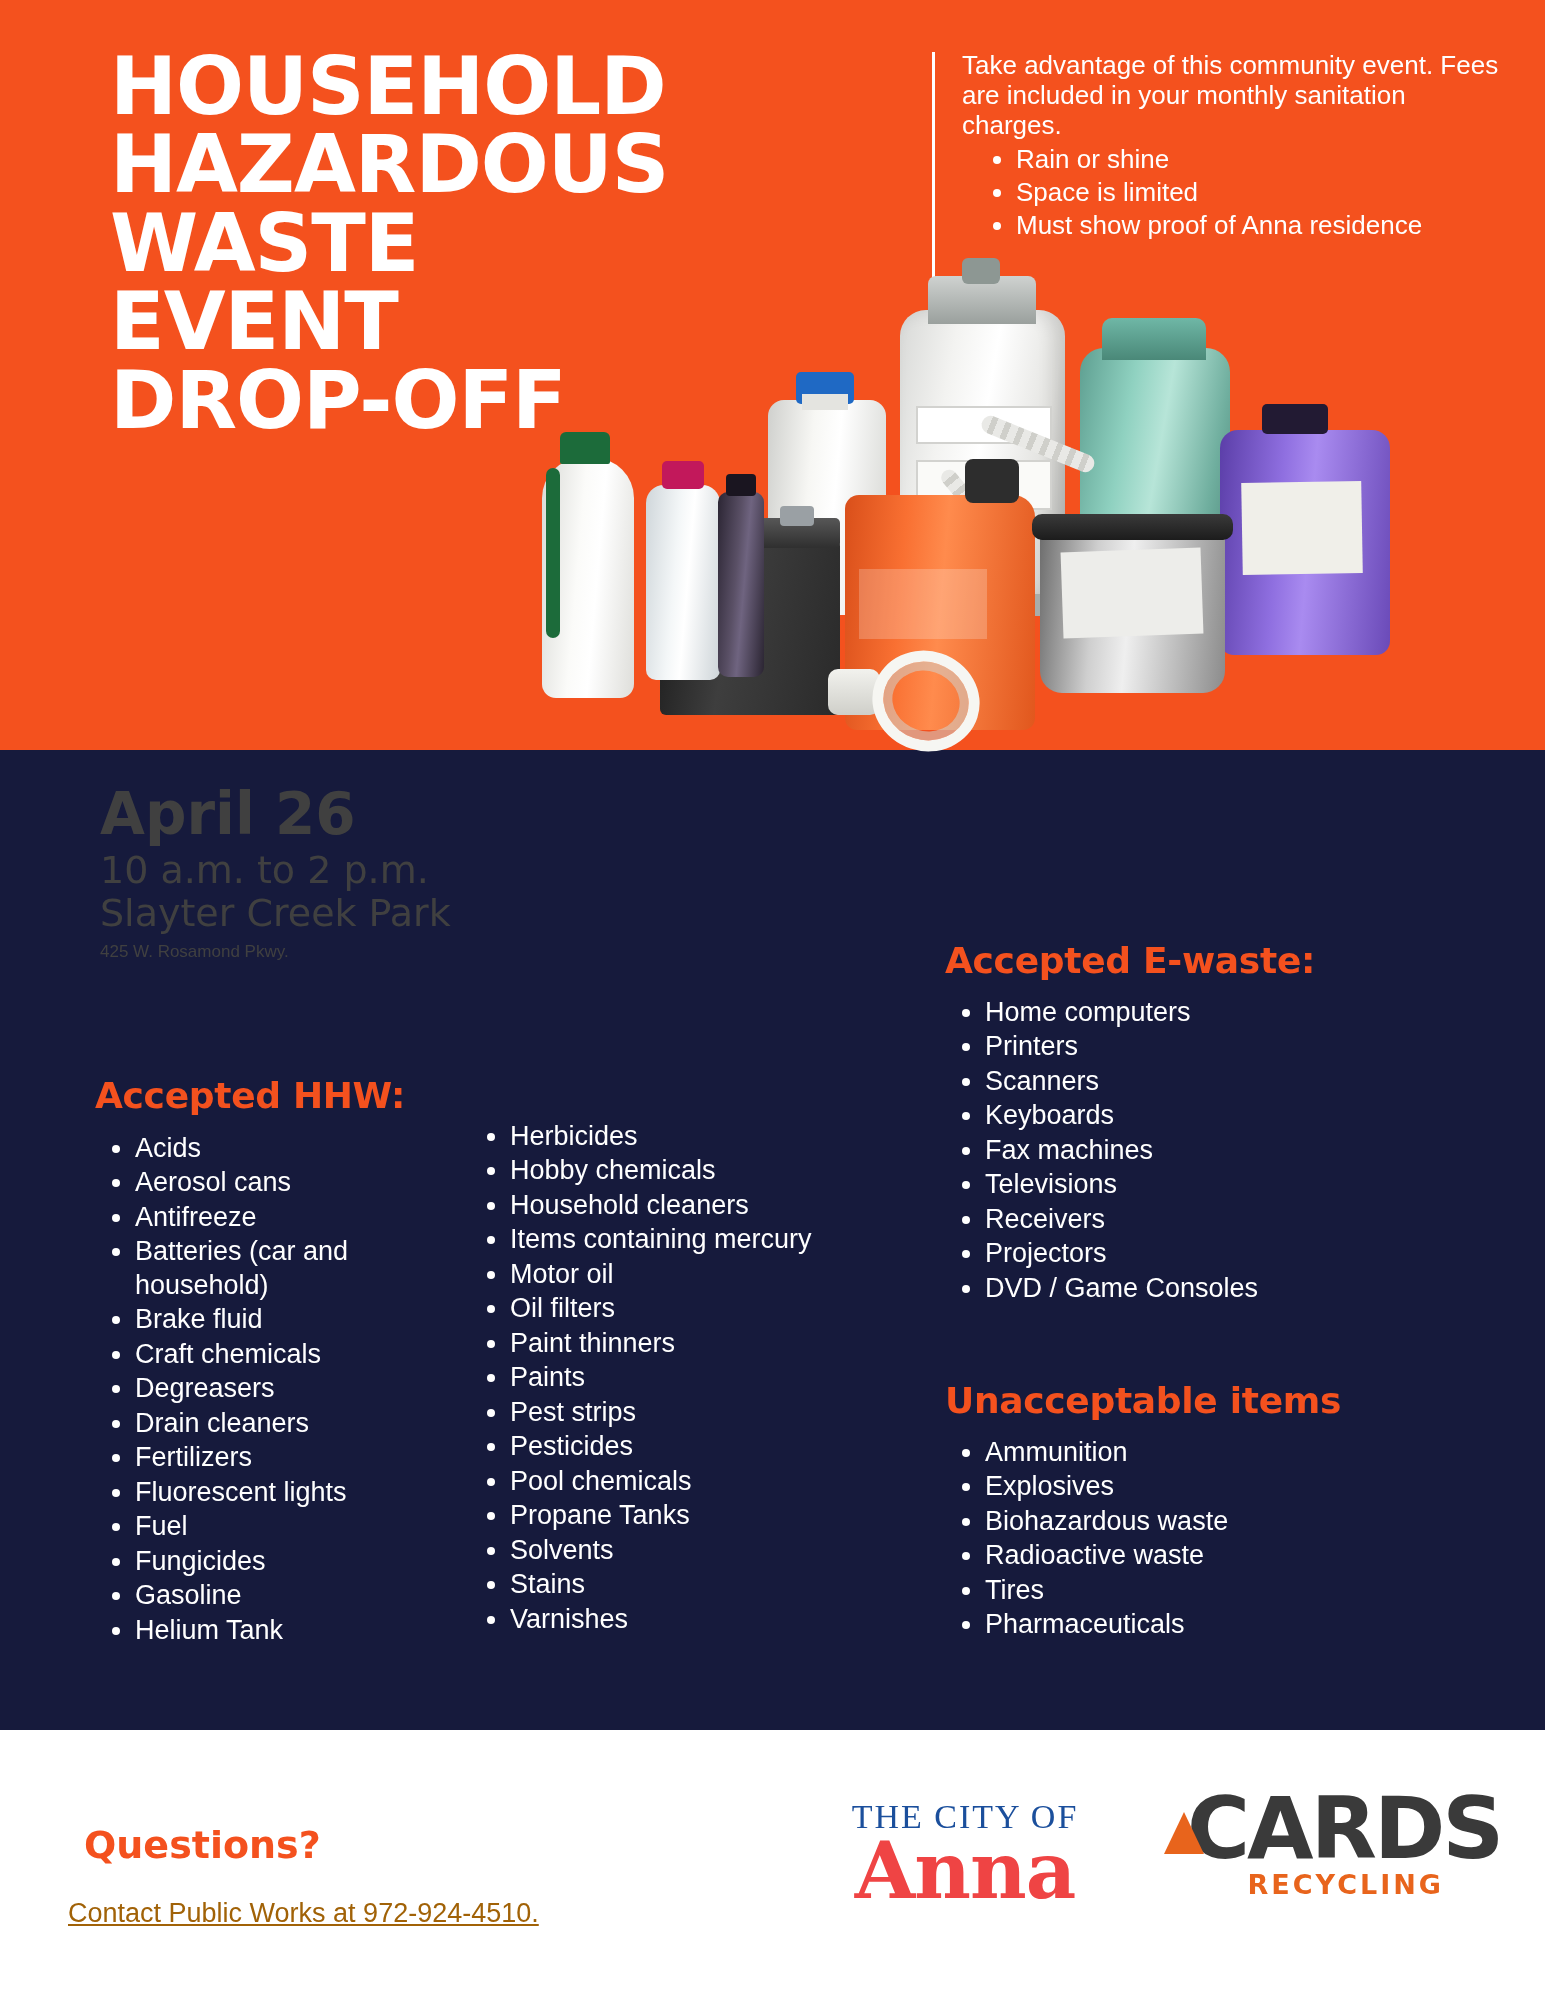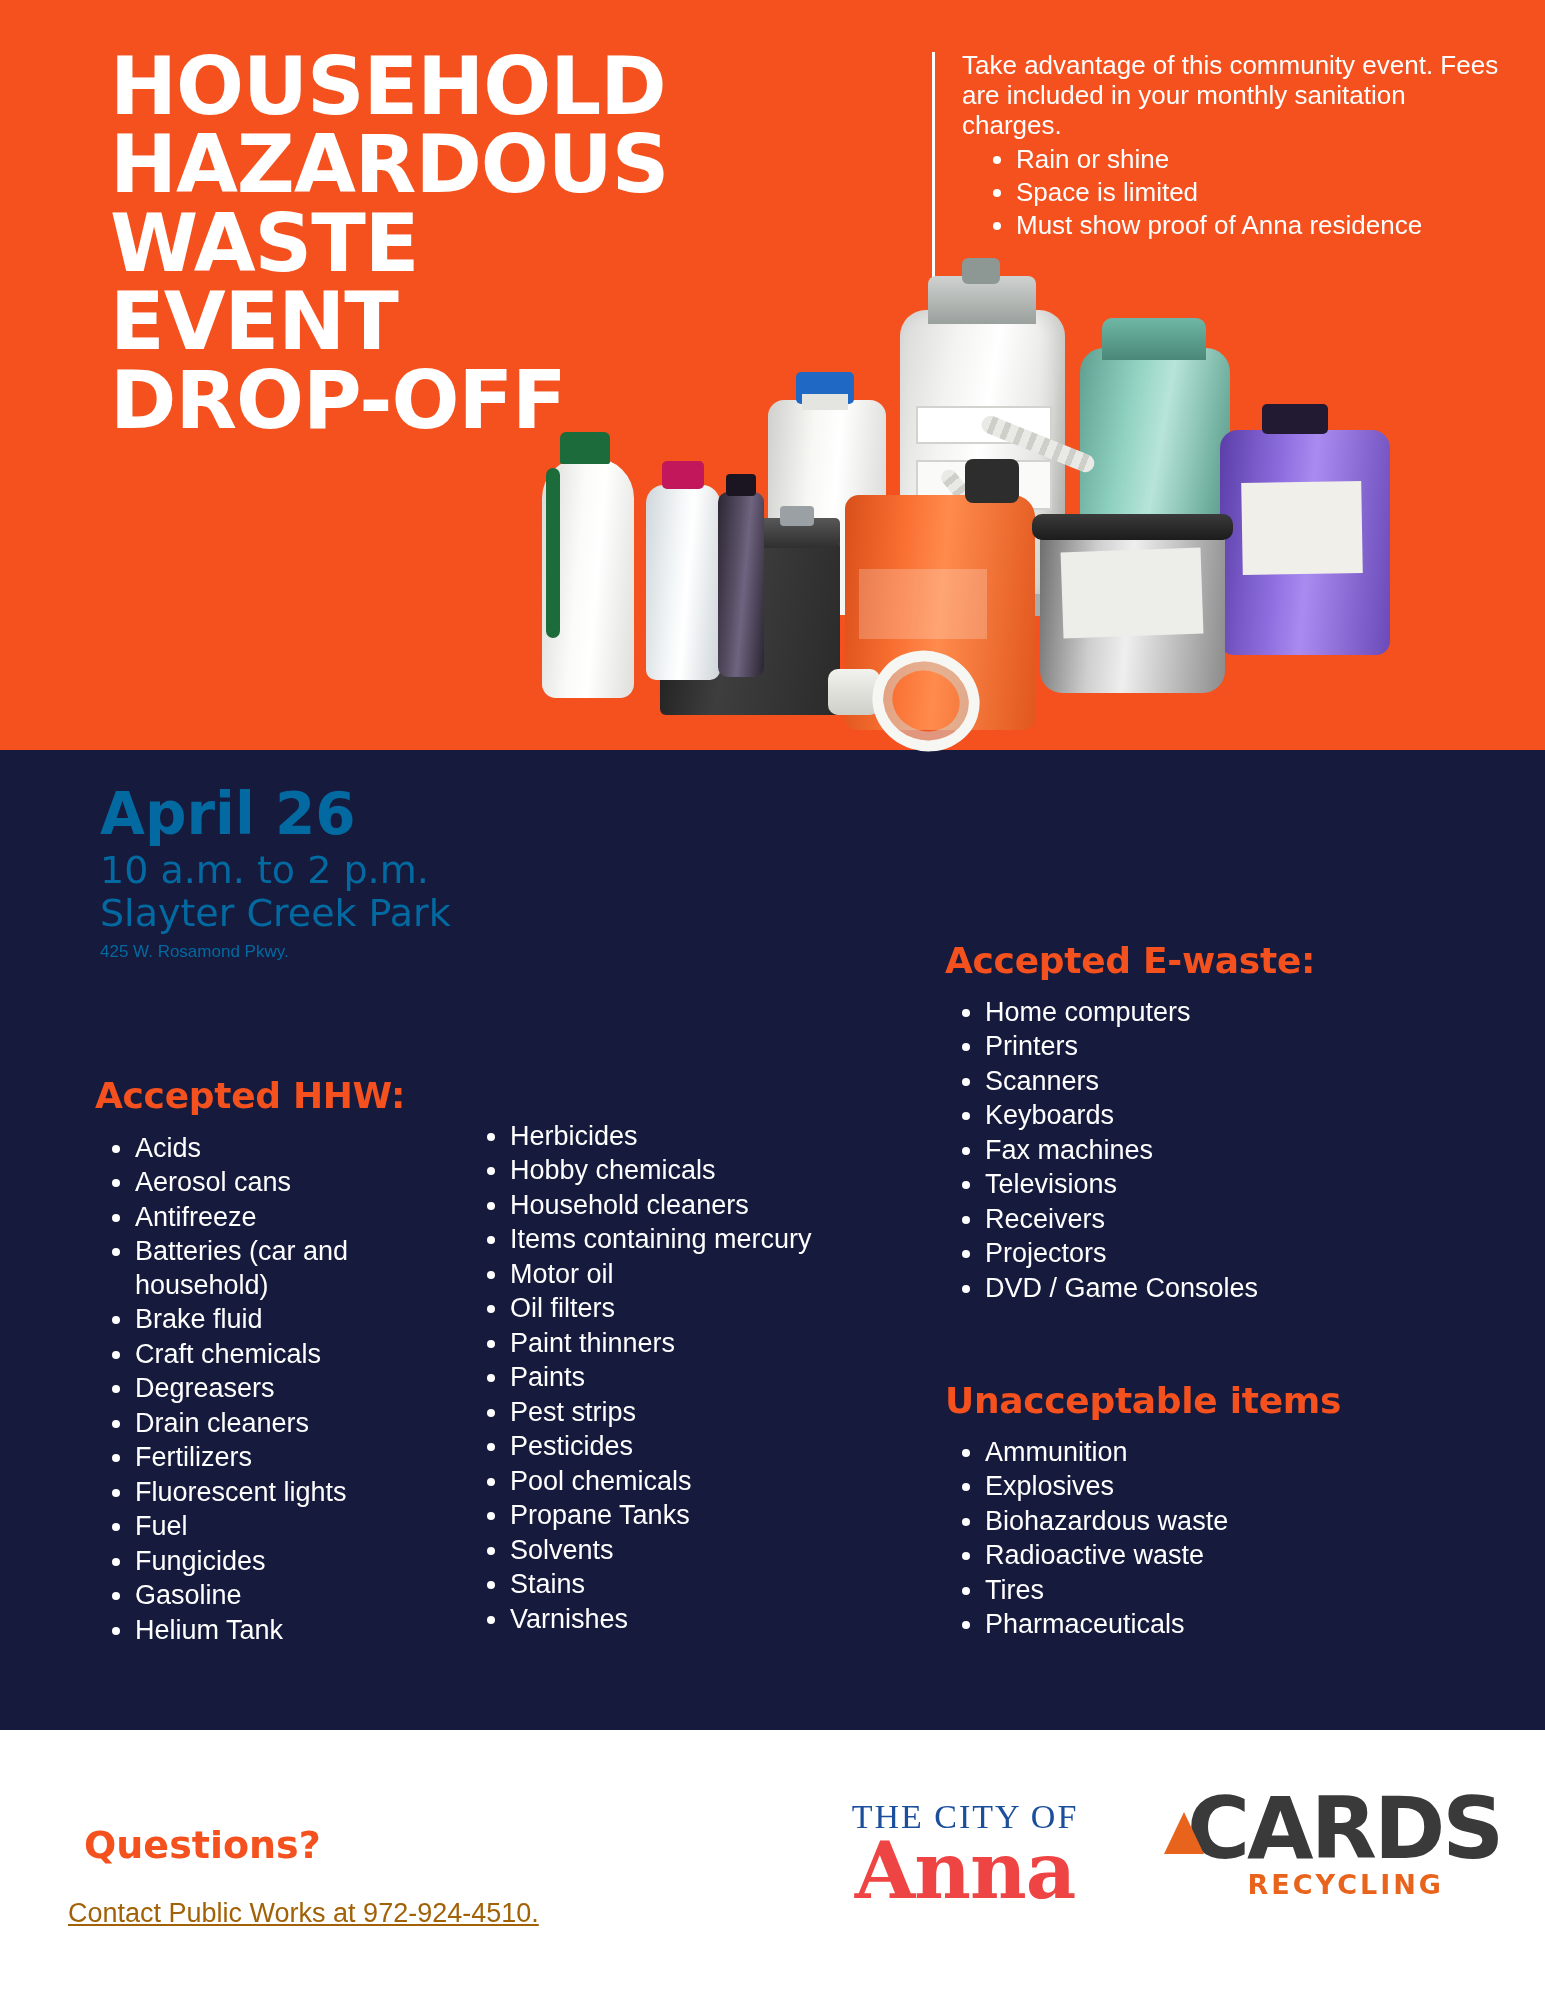--- a/index.html
+++ b/index.html
@@ -275,21 +275,21 @@
     transform: rotate(18deg);
     box-shadow: inset 0 0 0 9px rgba(210,210,204,0.55);
   }
 
   
   .event {
     position: absolute;
     left: 100px;
     top: 785px;
     width: 620px;
-    color: #0369a1;
+    color: #404040;
   }
   .event .date {
     font-family: "DejaVu Sans", sans-serif;
     font-weight: bold;
     font-size: 58px;
     line-height: 1.0;
     margin-bottom: 6px;
   }
   .event .time,
   .event .place {

